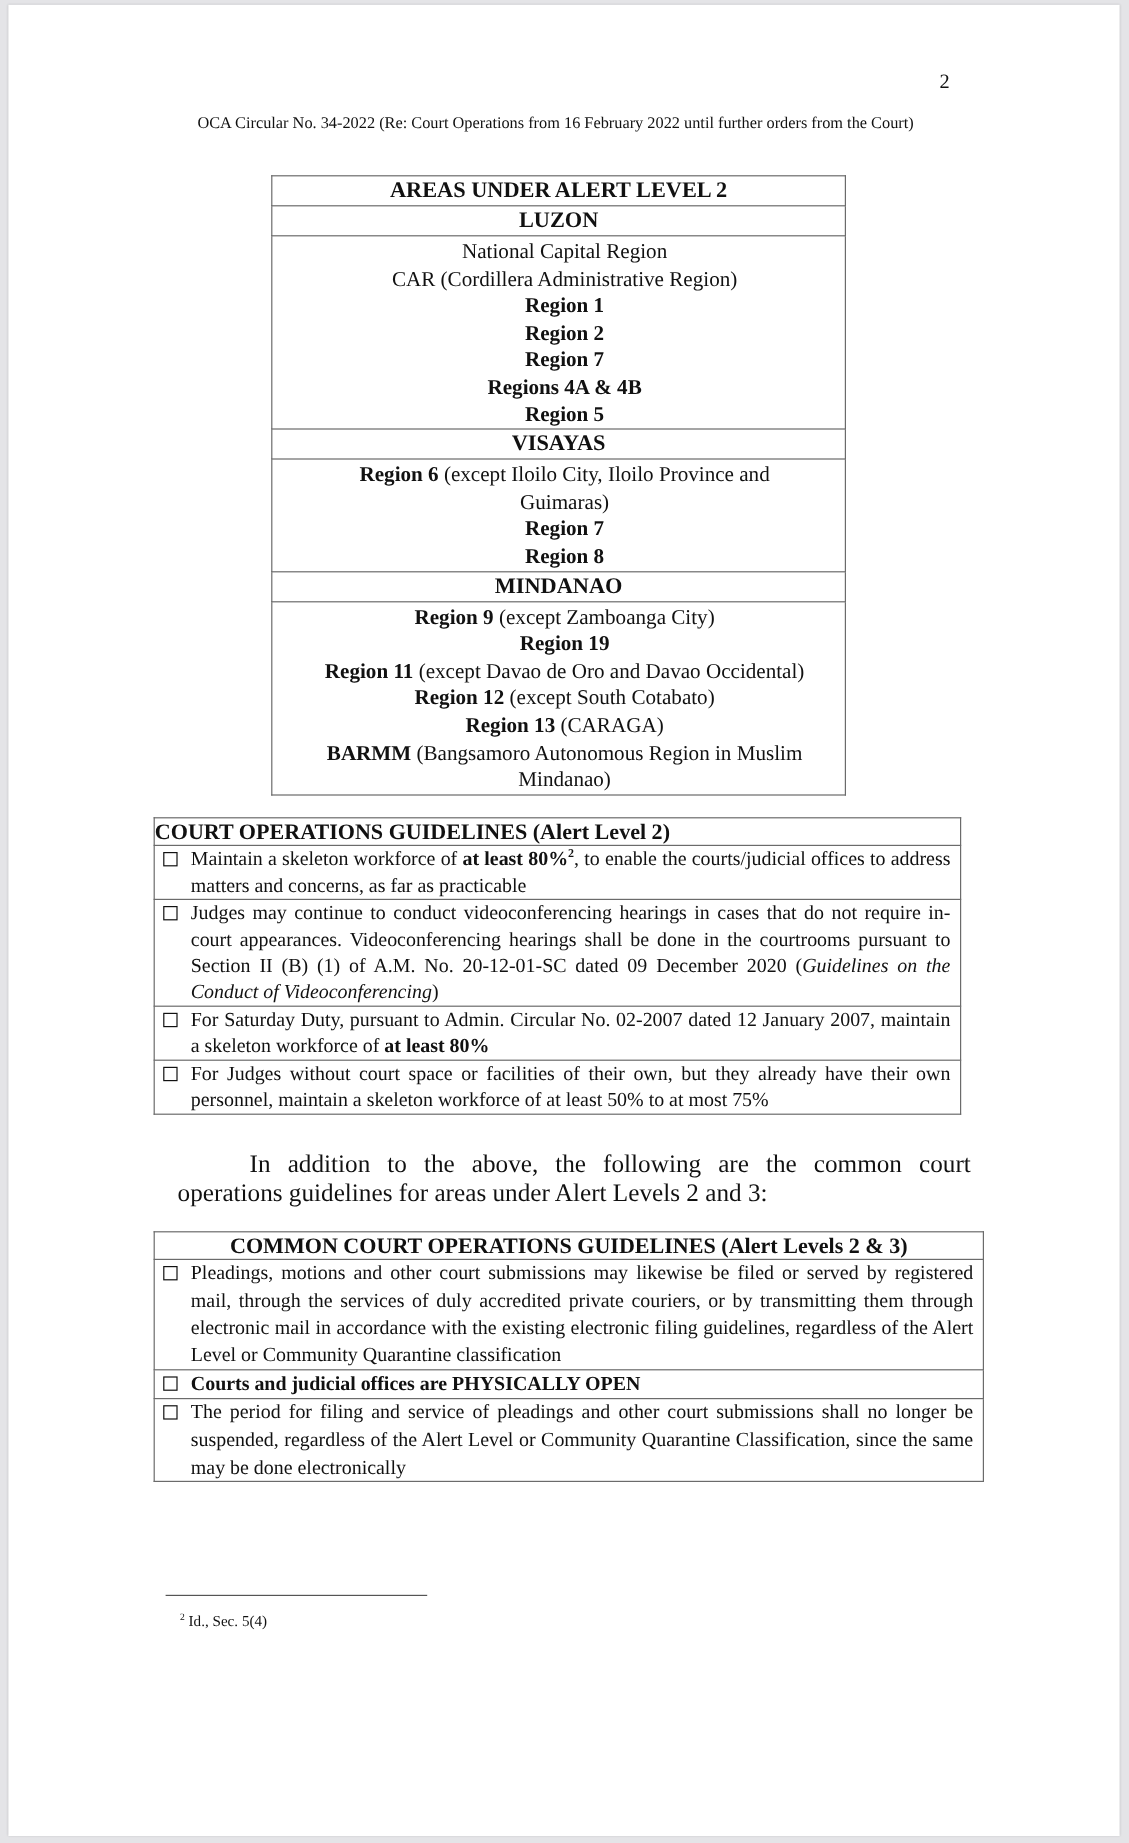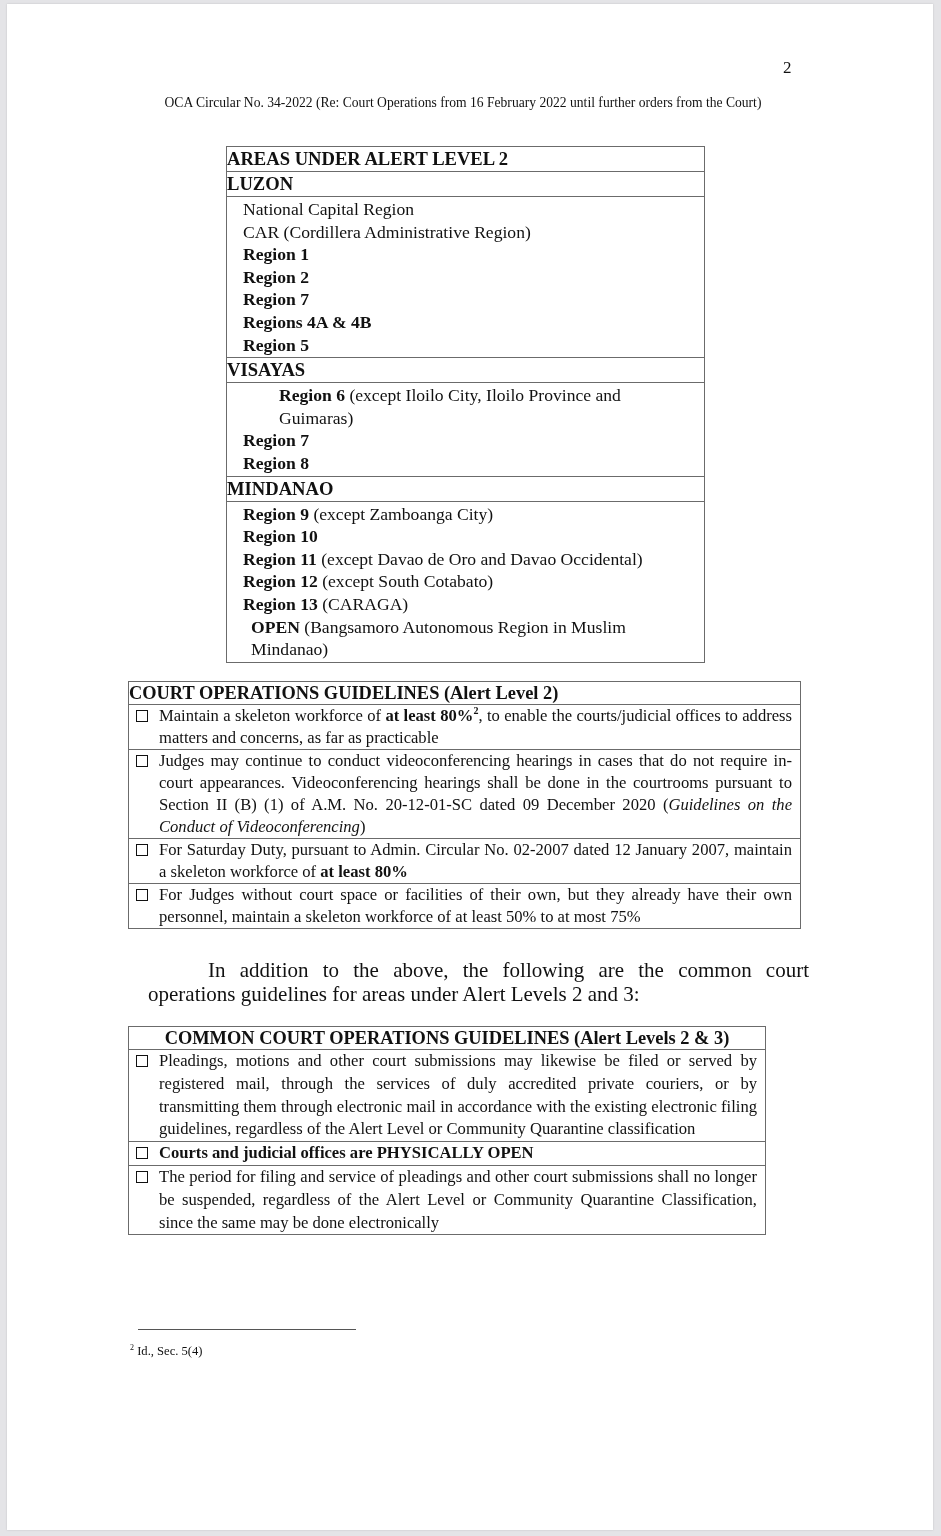--- a/index.html
+++ b/index.html
@@ -12,42 +12,42 @@
     background:#fff; box-shadow:0 0 2px rgba(0,0,0,0.15);
   }
   .abs { position:absolute; }
   .page-num { left:783px; top:58px; font-size:17px; }
   .header { left:138px; top:94px; width:650px; font-size:13.6px; line-height:17px;text-align:center; }
 
   table { border-collapse:collapse; }
   td { border:1px solid #6b6b6b; padding:0; }
 
   .areas { left:226px; top:146px; width:479px; }
-  .areas td { font-size:17.6px; line-height:22.6px; }
+  .areas td { text-align:center; font-size:17.6px; line-height:22.6px; }
   .areas .hdr { font-weight:bold; font-size:18.6px; line-height:24px; }
   .areas .body { padding:1px 6px 1px 16px; }
   .bold { font-weight:bold; }
 
   .ops { left:128px; top:681px; width:673px; }
   .ops td { font-size:16.6px; line-height:22px; }
   .ops .hdr { text-align:left; font-weight:bold; font-size:18.4px; line-height:22px; }
   .item { display:flex; padding:0 8px 0 7px; }
   .cb { flex:0 0 auto; width:12px; height:12px; border:1.6px solid #111; margin:5px 11px 0 0; box-sizing:border-box; }
   .txt { flex:1; text-align:justify; text-align-last:left; }
   sup { font-size:10px; line-height:0; }
 
   .para { left:148px; top:958px; width:661px; font-size:21px; line-height:24px; text-align:justify; }
   .para .indent { display:inline-block; width:60px; }
 
-  .common { left:128px; top:1026px; width:638px; }
+  .common { left:128px; top:1026px; width:692px; }
   .common td { font-size:16.6px; line-height:22.8px; }
   .common .hdr { text-align:center; font-weight:bold; font-size:18.4px; line-height:22px; }
 
   .fn-rule { left:138px; top:1329px; width:218px; height:1px; background:#555; }
-  .footnote { left:130px; top:1344px; font-size:12.6px; }
+  .footnote { left:150px; top:1344px; font-size:12.6px; }
   .footnote sup { font-size:8px; }
 </style>
 </head>
 <body>
 
 <div class="sheet"></div>
 
 <div class="abs page-num">2</div>
 <div class="abs header">OCA Circular No. 34-2022 (Re: Court Operations from 16 February 2022 until further orders from the Court)</div>
 
@@ -79,25 +79,25 @@
     <div><span class="bold">Region 7</span><span></span></div>
     <div><span class="bold">Region 8</span><span></span></div>
   </td>
       </tr>
   <tr>
         <td class="hdr">MINDANAO</td>
       </tr>
   <tr>
         <td class="body">
     <div><span class="bold">Region 9</span><span> (except Zamboanga City)</span></div>
-    <div><span class="bold">Region 10</span><span></span></div>
+    <div><span class="bold">Region 19</span><span></span></div>
     <div style="white-space:nowrap"><span class="bold">Region 11</span><span> (except Davao de Oro and Davao Occidental)</span></div>
     <div><span class="bold">Region 12</span><span> (except South Cotabato)</span></div>
     <div><span class="bold">Region 13</span><span> (CARAGA)</span></div>
-    <div style="padding:0 8px"><span class="bold">OPEN</span><span> (Bangsamoro Autonomous Region in Muslim Mindanao)</span></div>
+    <div style="padding:0 8px"><span class="bold">BARMM</span><span> (Bangsamoro Autonomous Region in Muslim Mindanao)</span></div>
   </td>
       </tr>
 </tbody>
   </table>
 
 <table class="abs ops">
   <tbody>
       <tr>
         <td class="hdr">COURT OPERATIONS GUIDELINES (Alert Level 2)</td>
       </tr>

